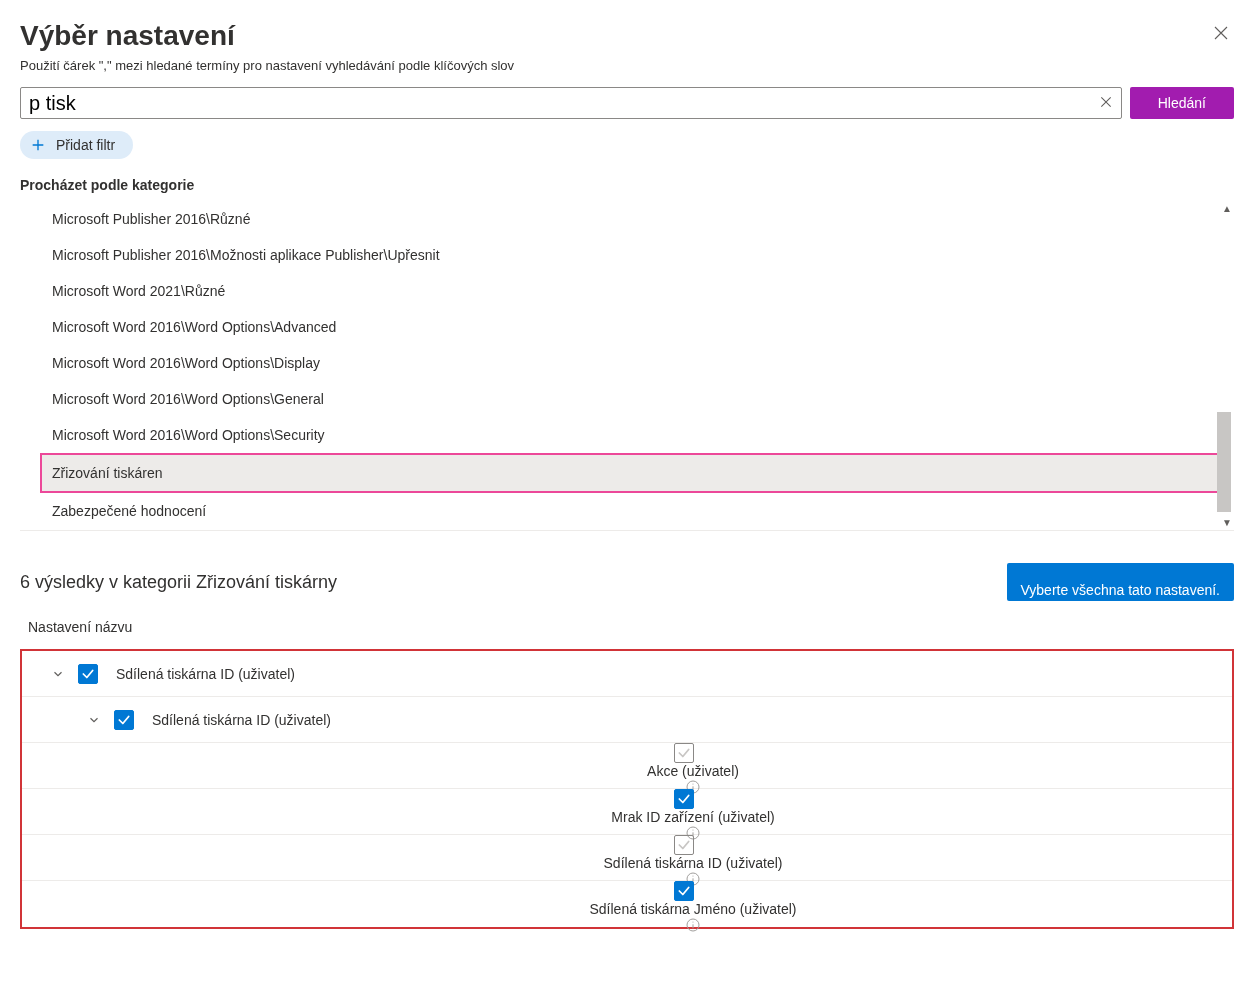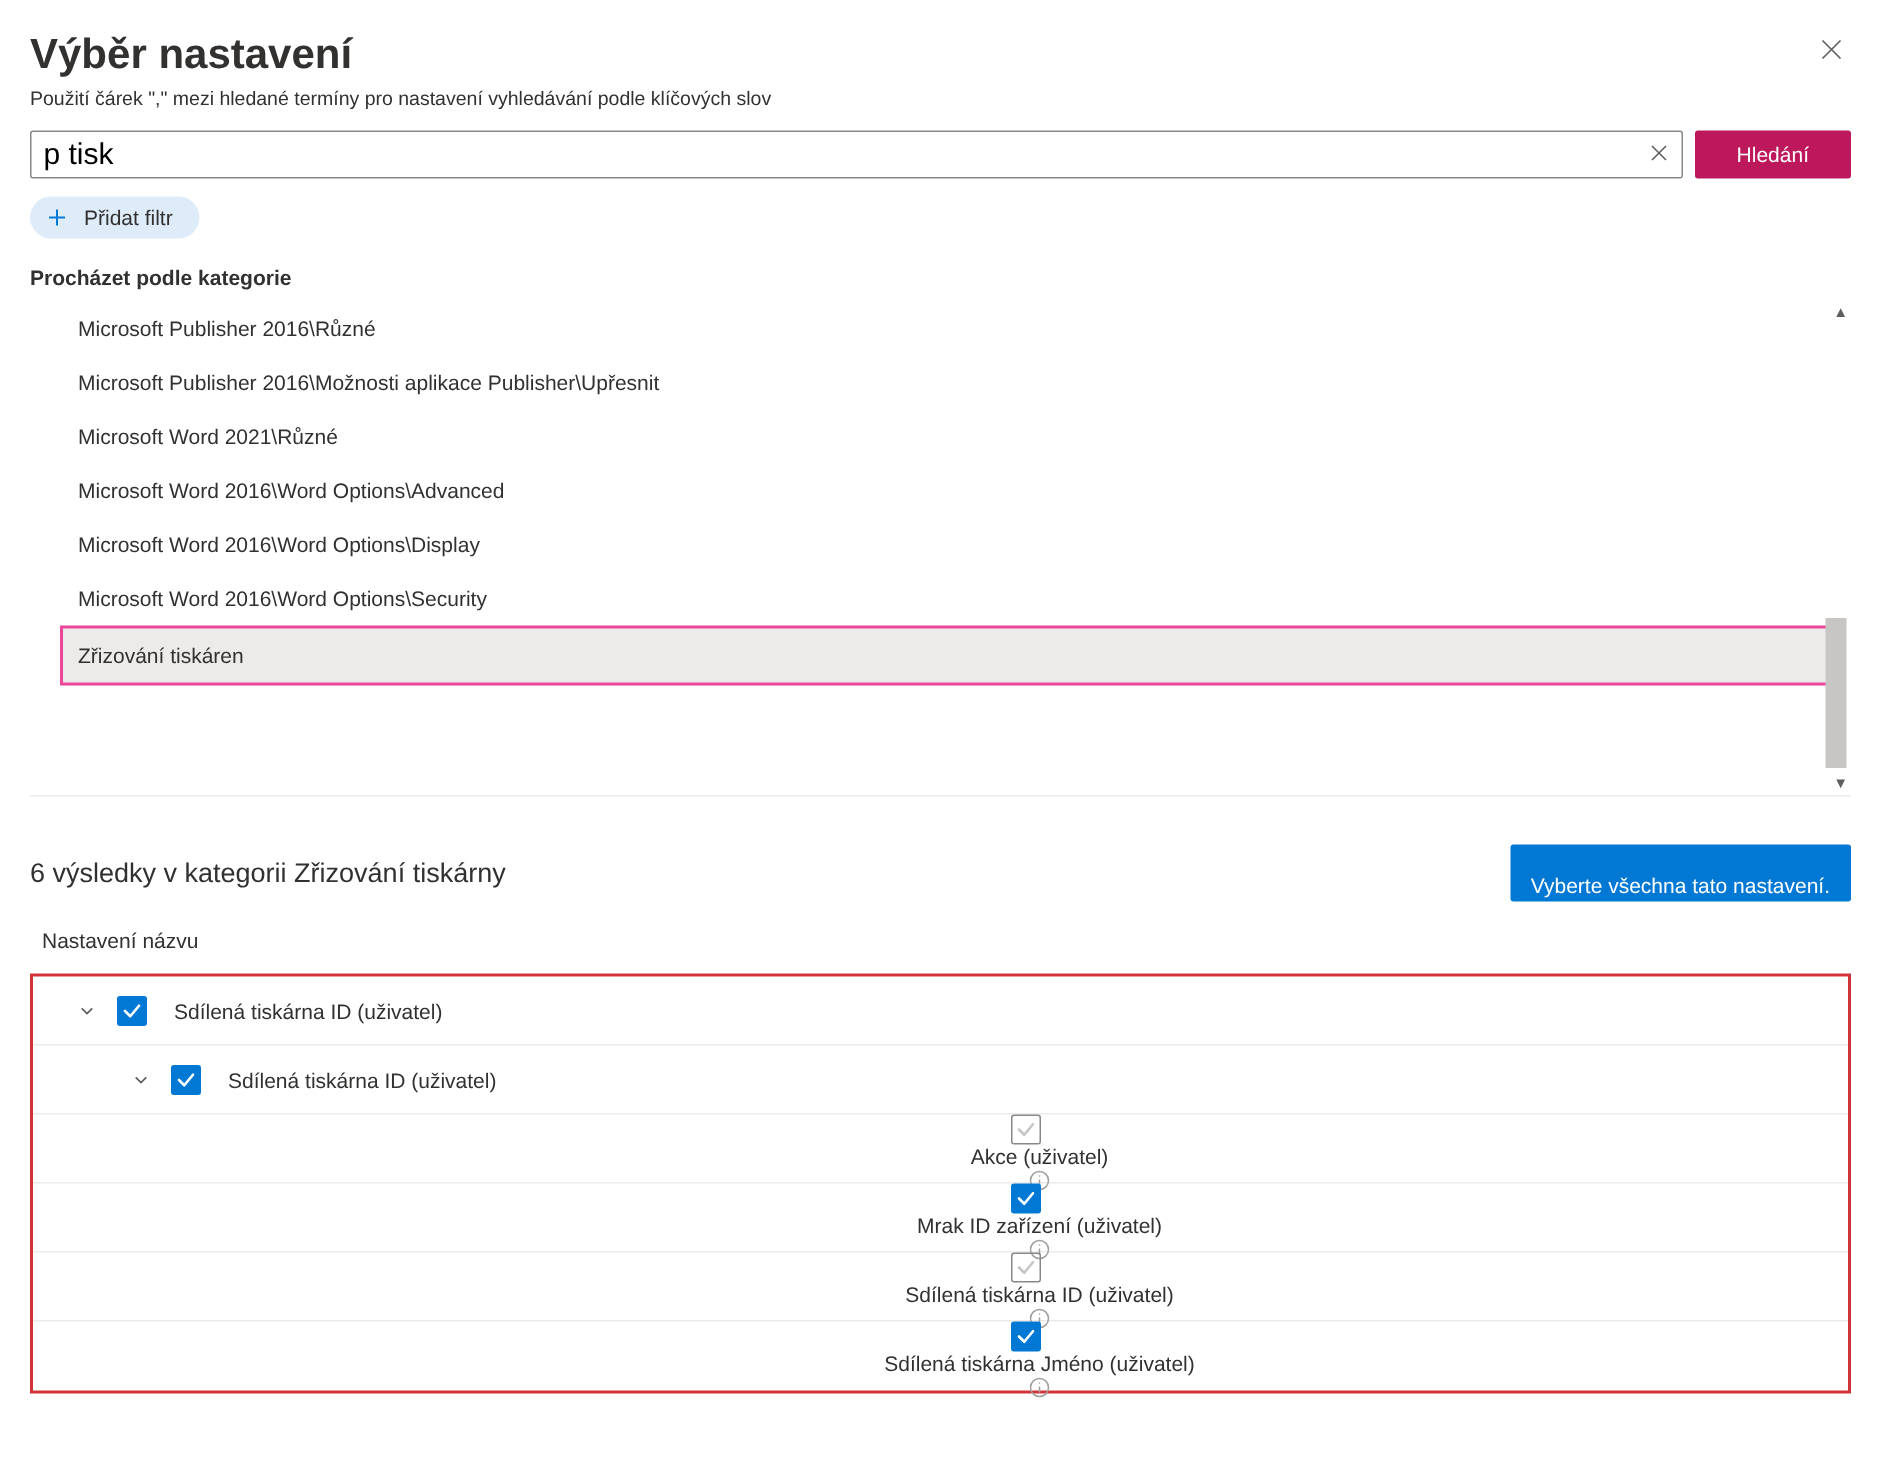--- a/index.html
+++ b/index.html
@@ -57,21 +57,21 @@
       background: transparent;
     }
     .clear-btn {
       cursor: pointer;
       color: #605e5c;
       display: flex;
       align-items: center;
     }
     .clear-btn svg { width: 14px; height: 14px; }
     .search-btn {
-      background: #be185d;
+      background: #a21caf;
       color: #fff;
       border: none;
       padding: 0 28px;
       height: 32px;
       font-size: 14px;
       cursor: pointer;
       border-radius: 2px;
     }
     .add-filter {
       display: inline-flex;
@@ -258,22 +258,24 @@
 
 <div class="browse-label">Procházet podle kategorie</div>
 
 <div class="category-scroll">
   <div class="category-list" id="cat-list">
       <div class="cat-item">Microsoft Publisher 2016\Různé</div>
       <div class="cat-item">Microsoft Publisher 2016\Možnosti aplikace Publisher\Upřesnit</div>
       <div class="cat-item">Microsoft Word 2021\Různé</div>
       <div class="cat-item">Microsoft Word 2016\Word Options\Advanced</div>
       <div class="cat-item">Microsoft Word 2016\Word Options\Display</div>
+      <div class="cat-item">Microsoft Word 2016\Word Options\General</div>
       <div class="cat-item">Microsoft Word 2016\Word Options\Security</div>
       <div class="cat-item selected">Zřizování tiskáren</div>
+      <div class="cat-item">Zabezpečené hodnocení</div>
     </div>
   <div class="scrollbar">
     <div class="scroll-arrow up">▲</div>
     <div class="scroll-thumb"></div>
     <div class="scroll-arrow down">▼</div>
   </div>
 </div>
 
 
 <div class="results-row">

